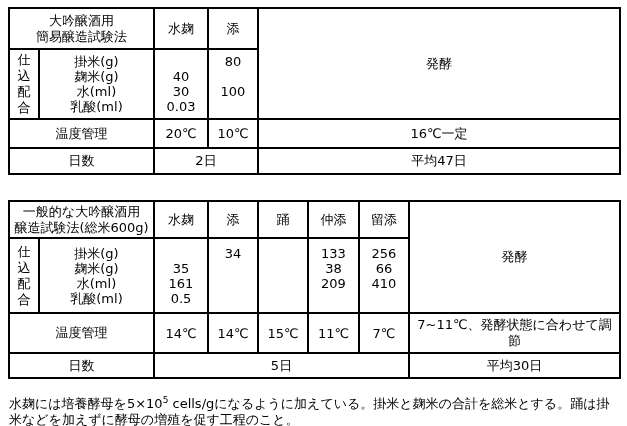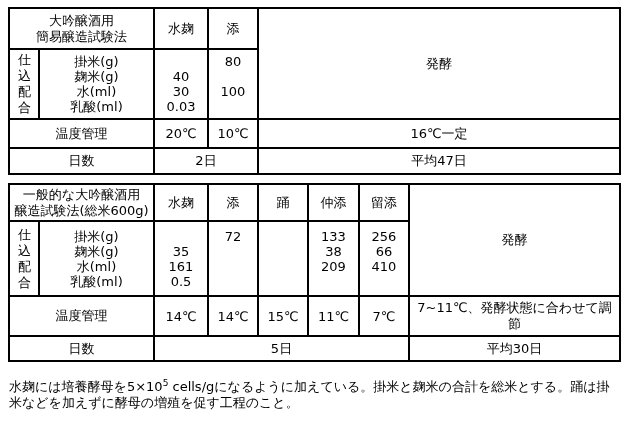--- a/index.html
+++ b/index.html
@@ -8,31 +8,31 @@
     width:627px; height:426px;
     font-family:"DejaVu Sans","Liberation Sans",sans-serif;
     color:#000; overflow:hidden;
   }
   .page { padding:7px 8px 0 8px; }
   .title { font-size:13px; margin-bottom:10px; letter-spacing:0.5px; }
   table.tbl {
     border-collapse:collapse; table-layout:fixed;
     width:611px; border:2px solid #000;
   }
-  table.t1 { margin-bottom:8px; }
+  table.t1 { margin-bottom:25px; }
   table.t2 { margin-bottom:13px; }
   .tbl td {
     border:2px solid #000;
     font-size:13px; text-align:center; vertical-align:middle;
     padding:1px 2px; overflow:hidden;
   }
   .method div { line-height:16px; }
   .vlabel {
     width:14px; margin:0 auto; word-break:break-all;
-    line-height:16px; font-size:13px; text-align:right;
+    line-height:16px; font-size:13px; text-align:center;
   }
   .ln { line-height:15px; min-height:15px; font-size:13px; }
   .ferm-temp { line-height:16px; padding:2px 6px; }
   .footnote { font-size:13px; line-height:16px; padding:0 1px; }
   .footnote sup { font-size:9px; }
 </style>
 </head>
 <body>
 
 <div class="page">
@@ -127,21 +127,21 @@
         <div class="ln">水(ml)</div>
         <div class="ln">乳酸(ml)</div>
       </td>
       <td>
         <div class="ln"></div>
         <div class="ln">35</div>
         <div class="ln">161</div>
         <div class="ln">0.5</div>
       </td>
       <td>
-        <div class="ln">72</div>
+        <div class="ln">34</div>
         <div class="ln"></div>
         <div class="ln"></div>
         <div class="ln"></div>
       </td>
       <td>
         <div class="ln"></div>
         <div class="ln"></div>
         <div class="ln"></div>
         <div class="ln"></div>
       </td>

